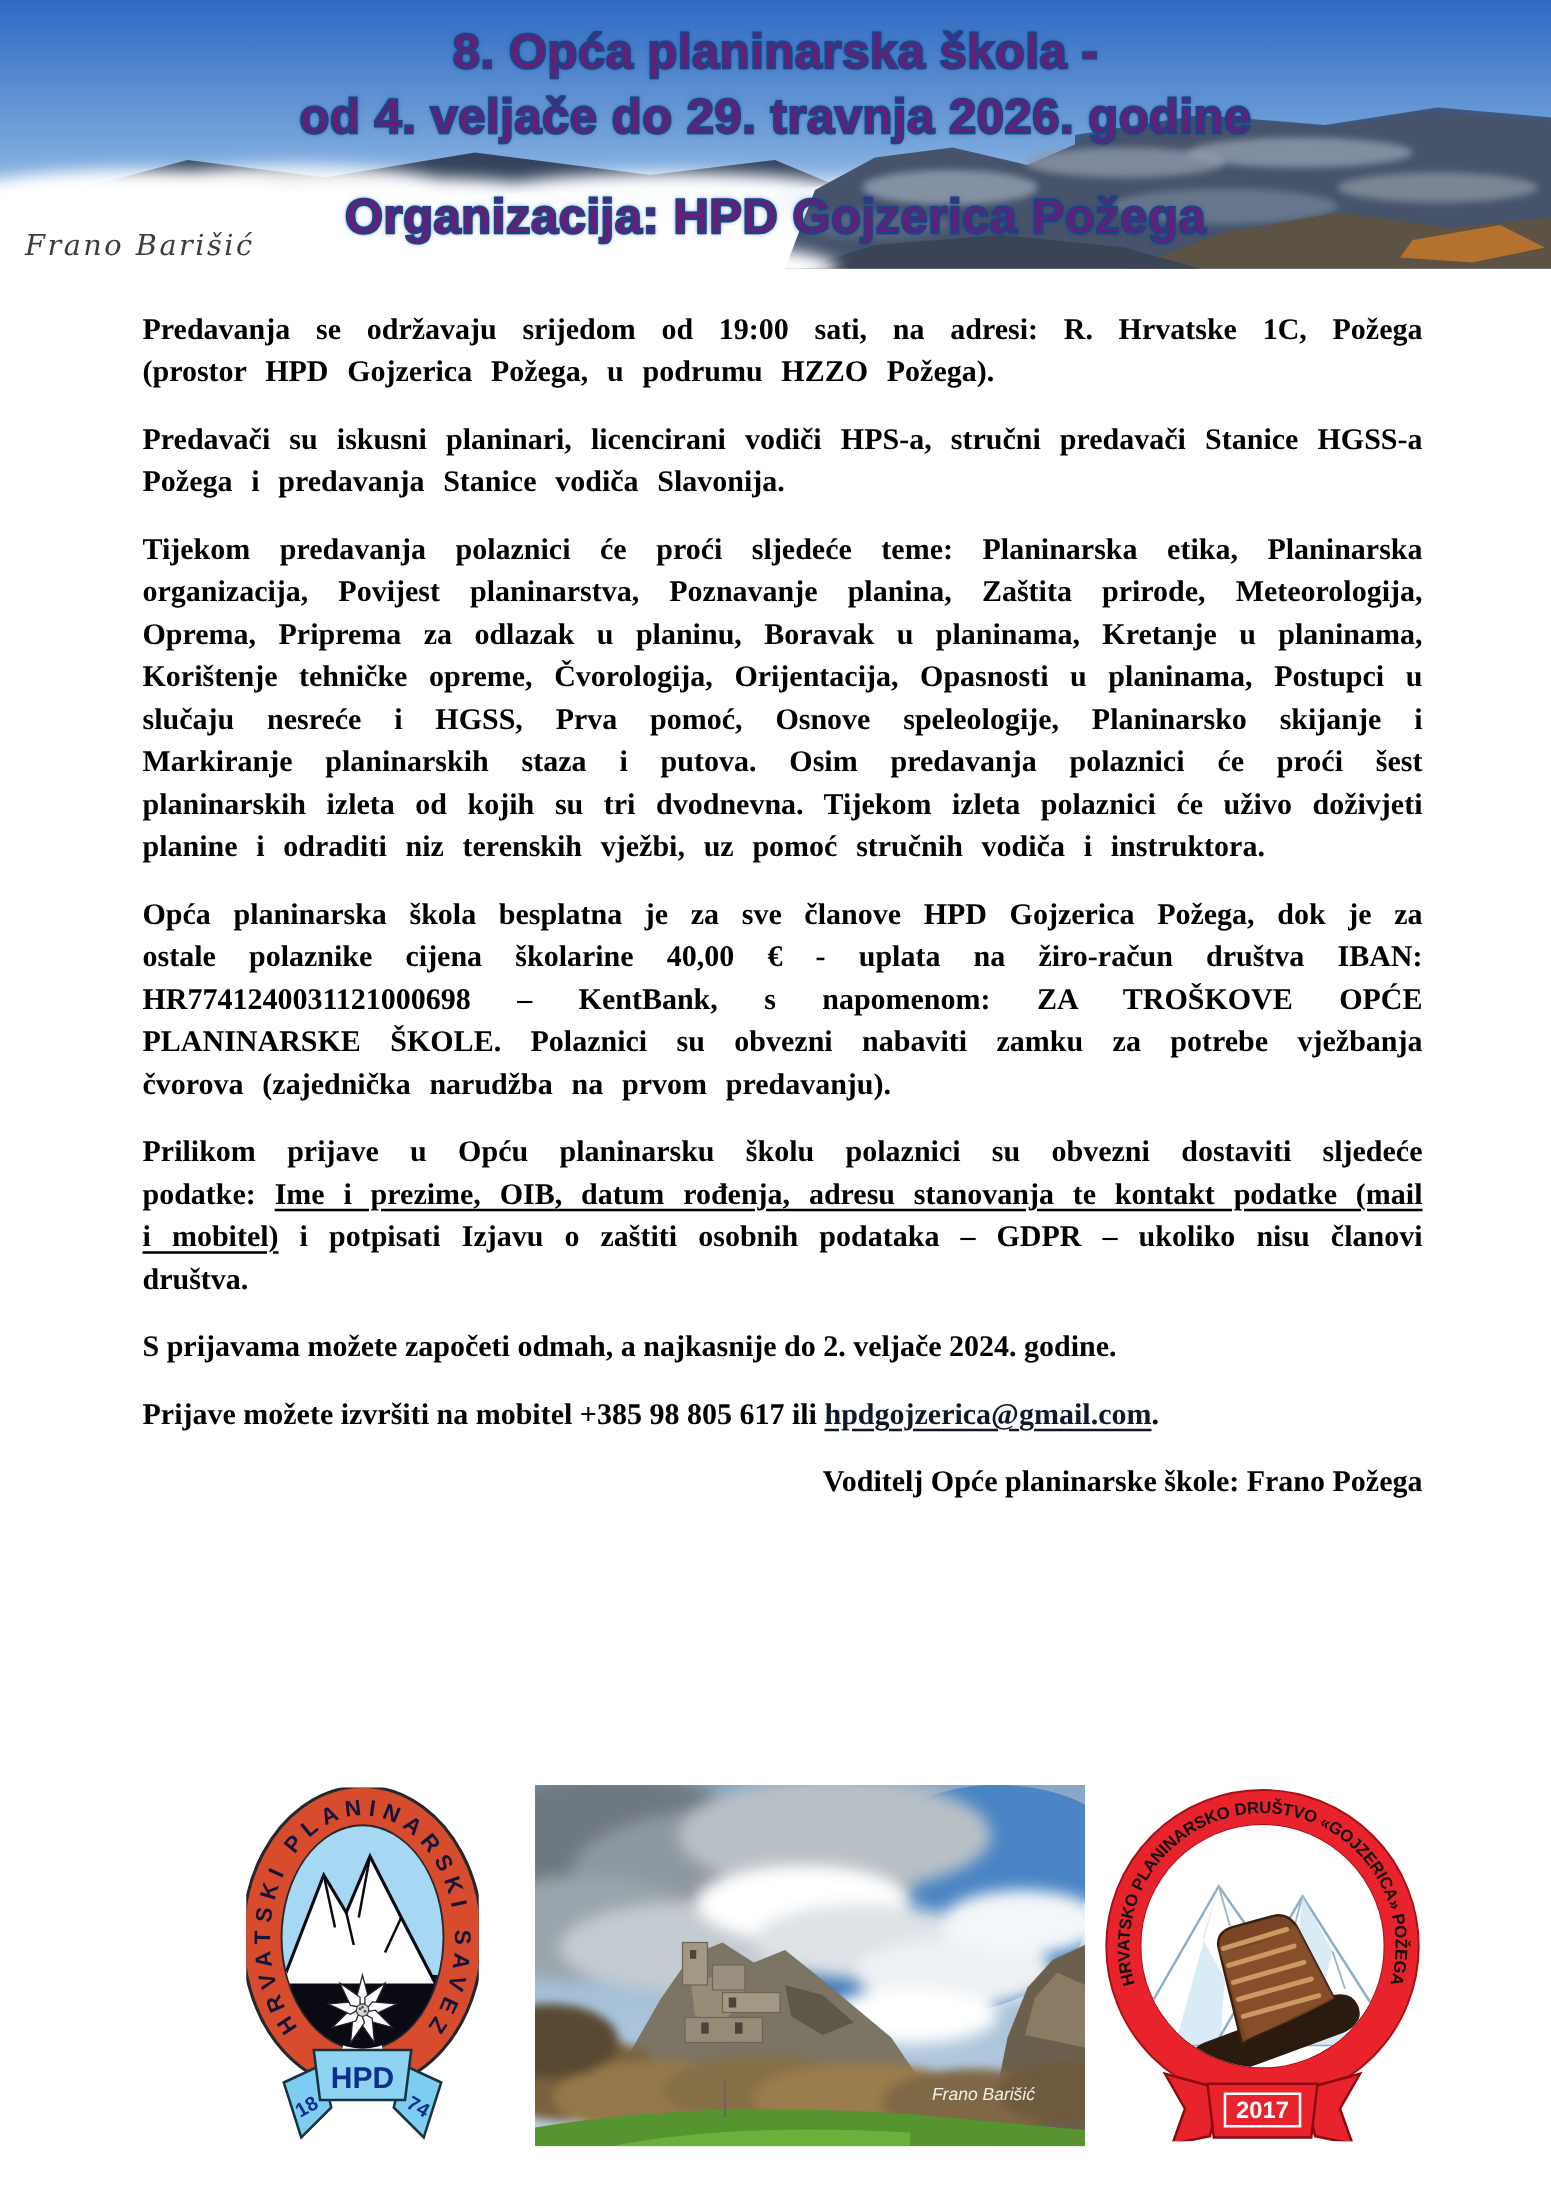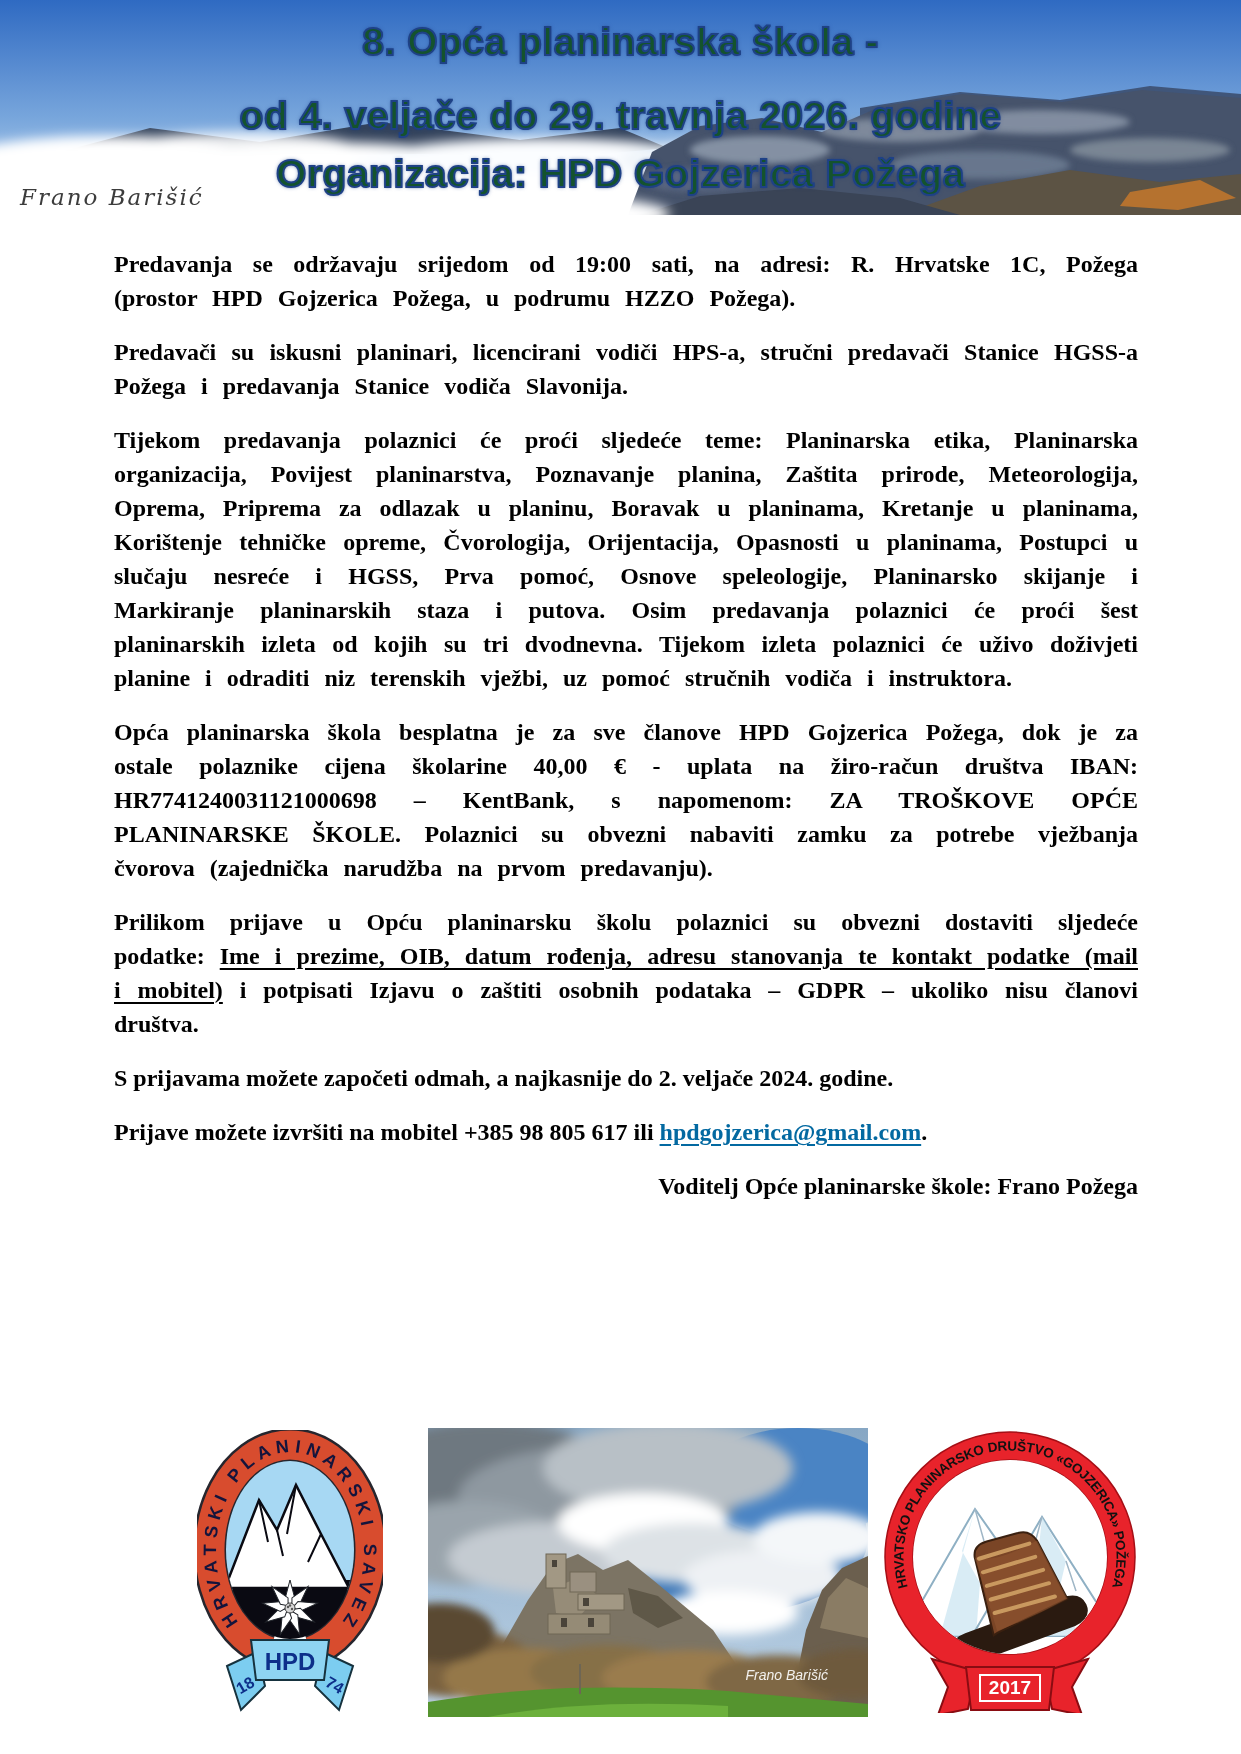--- a/index.html
+++ b/index.html
@@ -3,34 +3,34 @@
 <meta charset="utf-8">
 <style>
   html,body{margin:0;padding:0;background:#ffffff;}
   .page{position:relative;width:1241px;height:1754px;background:#ffffff;overflow:hidden;
         font-family:"Liberation Serif","DejaVu Serif",serif;}
   
   .header{position:absolute;left:0;top:0;width:1241px;height:215px;}
   .header svg{display:block;}
   .title-line{position:absolute;left:0;width:1241px;text-align:center;
       font-family:"Liberation Sans","DejaVu Sans",sans-serif;font-weight:700;font-size:39px;
-      color:#14532d;-webkit-text-stroke:2px #1e4186;
+      color:#701a75;-webkit-text-stroke:2px #1e4186;
       text-shadow:0 0 4px rgba(30,65,134,.65),0 0 2px rgba(30,65,134,.8);
       letter-spacing:.5px;white-space:nowrap;}
-  .tl1{top:20px;} .tl2{top:94px;} .tl3{top:152px;}
+  .tl1{top:20px;} .tl2{top:72px;} .tl3{top:152px;}
   .header-sign{position:absolute;left:20px;top:184px;font-style:italic;font-size:23px;
       color:#3c3c3c;letter-spacing:2px;font-family:"DejaVu Serif",serif;}
   
   .content{position:absolute;left:103px;top:247px;width:1035px;color:#000;}
   .para{margin:0 0 20px 11px;font-size:24px;line-height:34px;font-weight:700;}
   .para.justify{text-align:justify;word-spacing:9px;}
   .para.left{text-align:left;}
   .para.right{text-align:right;}
   .u{text-decoration:underline;text-decoration-thickness:2px;text-underline-offset:4px;}
-  a.link{color:#0369a1;text-decoration:underline;text-decoration-thickness:2px;
+  a.link{color:#0f172a;text-decoration:underline;text-decoration-thickness:2px;
       text-underline-offset:4px;cursor:pointer;}
   
   .footer{position:absolute;left:0;top:1421px;width:1241px;height:300px;}
   .f-item{position:absolute;}
   .f-hps{left:197px;top:9px;}
   .f-photo{left:428px;top:7px;}
   .f-goj{left:880px;top:0px;}
   svg text{font-family:"Liberation Sans","DejaVu Sans",sans-serif;}
 </style>
 </head>

